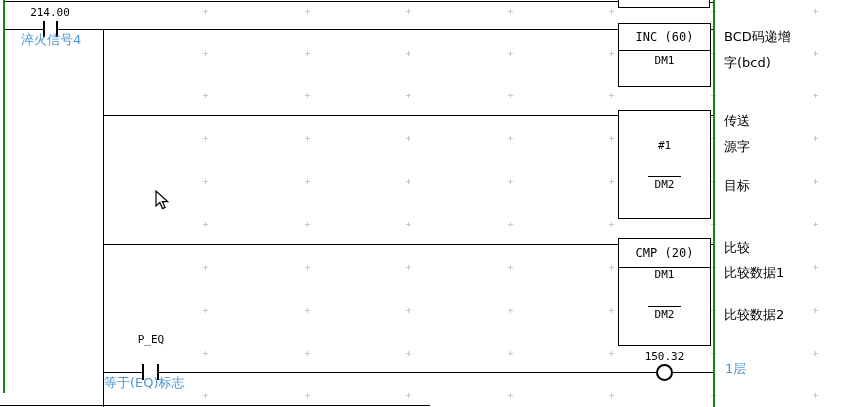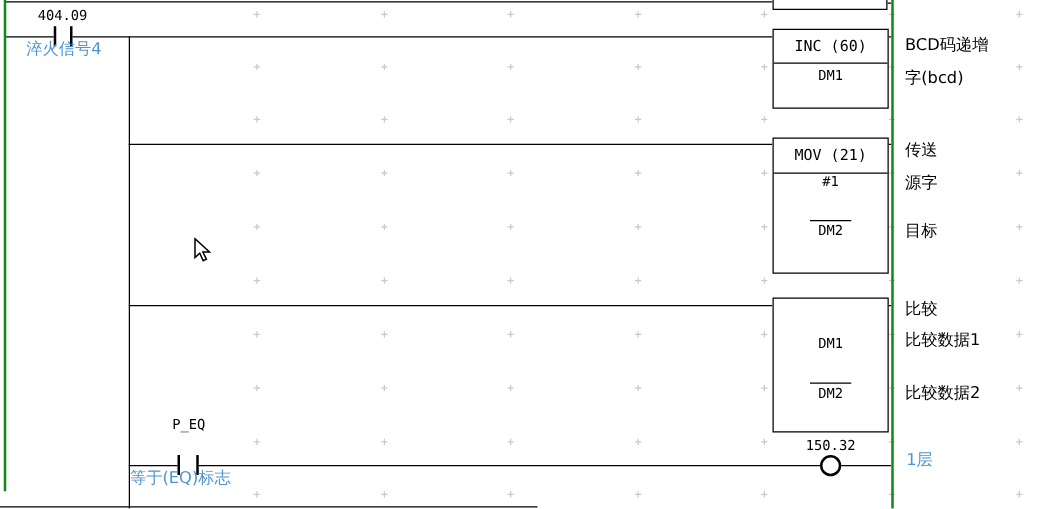--- a/index.html
+++ b/index.html
@@ -131,40 +131,40 @@
   <div class="hl" style="left:103px;top:244px;width:515px"></div>
   <div class="hl" style="left:709px;top:244px;width:4px"></div>
 
   <div class="hl" style="left:103px;top:372px;width:39px"></div>
   <div class="hl" style="left:159px;top:372px;width:497px"></div>
   <div class="hl" style="left:673px;top:372px;width:40px"></div>
 
   <div class="hl" style="left:0;top:405px;width:430px"></div>
 
   <div class="contact" style="left:43px;top:21px;width:15px;height:16px"></div>
-  <div class="addr" style="left:15px;top:7px;width:70px">404.09</div>
+  <div class="addr" style="left:15px;top:7px;width:70px">214.00</div>
   <div class="cmt" style="left:21px;top:33px">淬火信号4</div>
 
   <div class="block" style="left:618px;top:23px;width:91px;height:62px">
     <div class="bhead" style="height:27px;line-height:26px">INC (60)</div>
     <div class="bop" style="top:31px">DM1</div>
   </div>
   <div class="slabel" style="top:30px">BCD码递增</div>
   <div class="slabel" style="top:56px">字(bcd)</div>
 
   <div class="block" style="left:618px;top:110px;width:91px;height:107px">
-    <div class="bhead" style="height:28px;line-height:27px">MOV (21)</div>
     <div class="bop" style="top:29px">#1</div>
     <div class="bop" style="top:65px"><span class="ov">DM2</span></div>
   </div>
   <div class="slabel" style="top:114px">传送</div>
   <div class="slabel" style="top:140px">源字</div>
   <div class="slabel" style="top:179px">目标</div>
 
   <div class="block" style="left:618px;top:238px;width:91px;height:106px">
+    <div class="bhead" style="height:29px;line-height:28px">CMP (20)</div>
     <div class="bop" style="top:30px">DM1</div>
     <div class="bop" style="top:67px"><span class="ov">DM2</span></div>
   </div>
   <div class="slabel" style="top:241px">比较</div>
   <div class="slabel" style="top:266px">比较数据1</div>
   <div class="slabel" style="top:308px">比较数据2</div>
 
   <div class="contact" style="left:142px;top:364px;width:17px;height:16px"></div>
   <div class="addr" style="left:116px;top:334px;width:70px">P_EQ</div>
   <div class="cmt" style="left:104px;top:376px">等于(EQ)标志</div>

